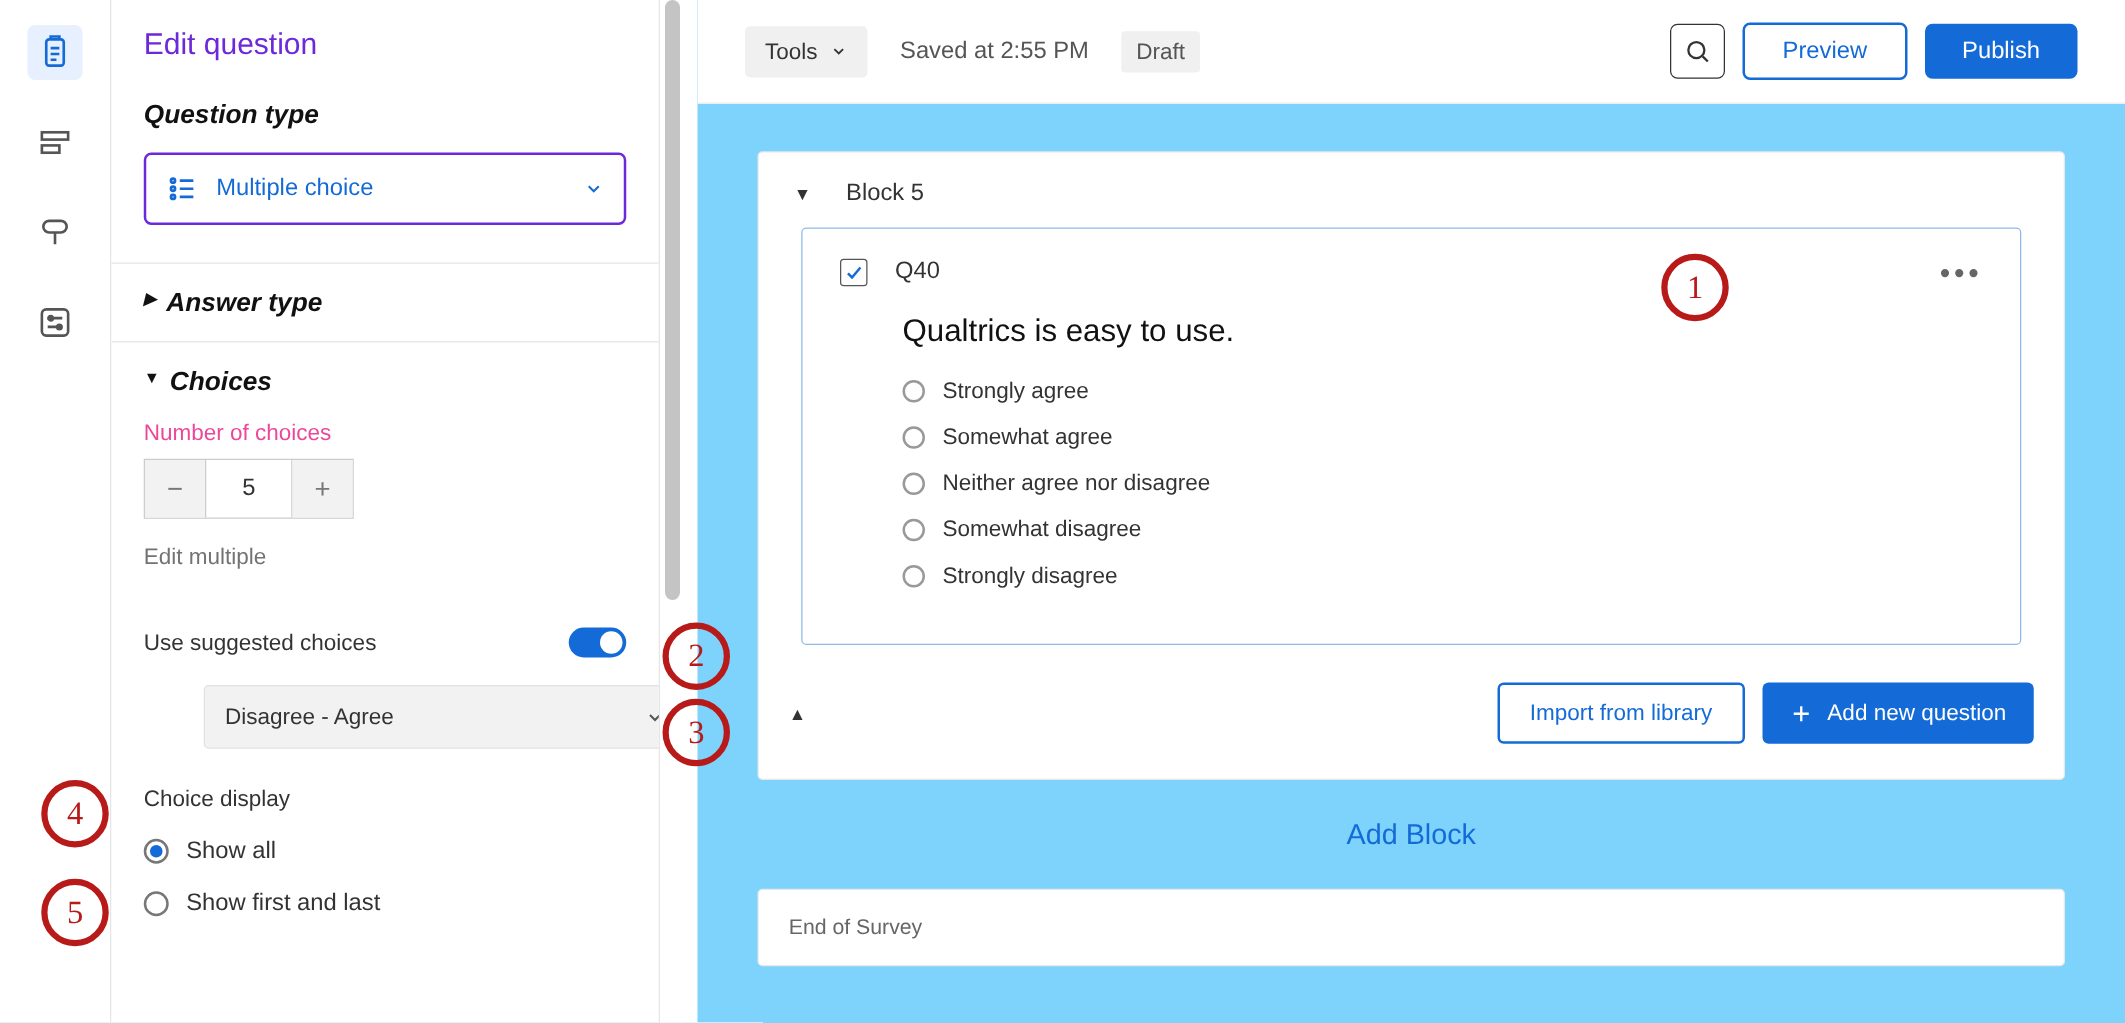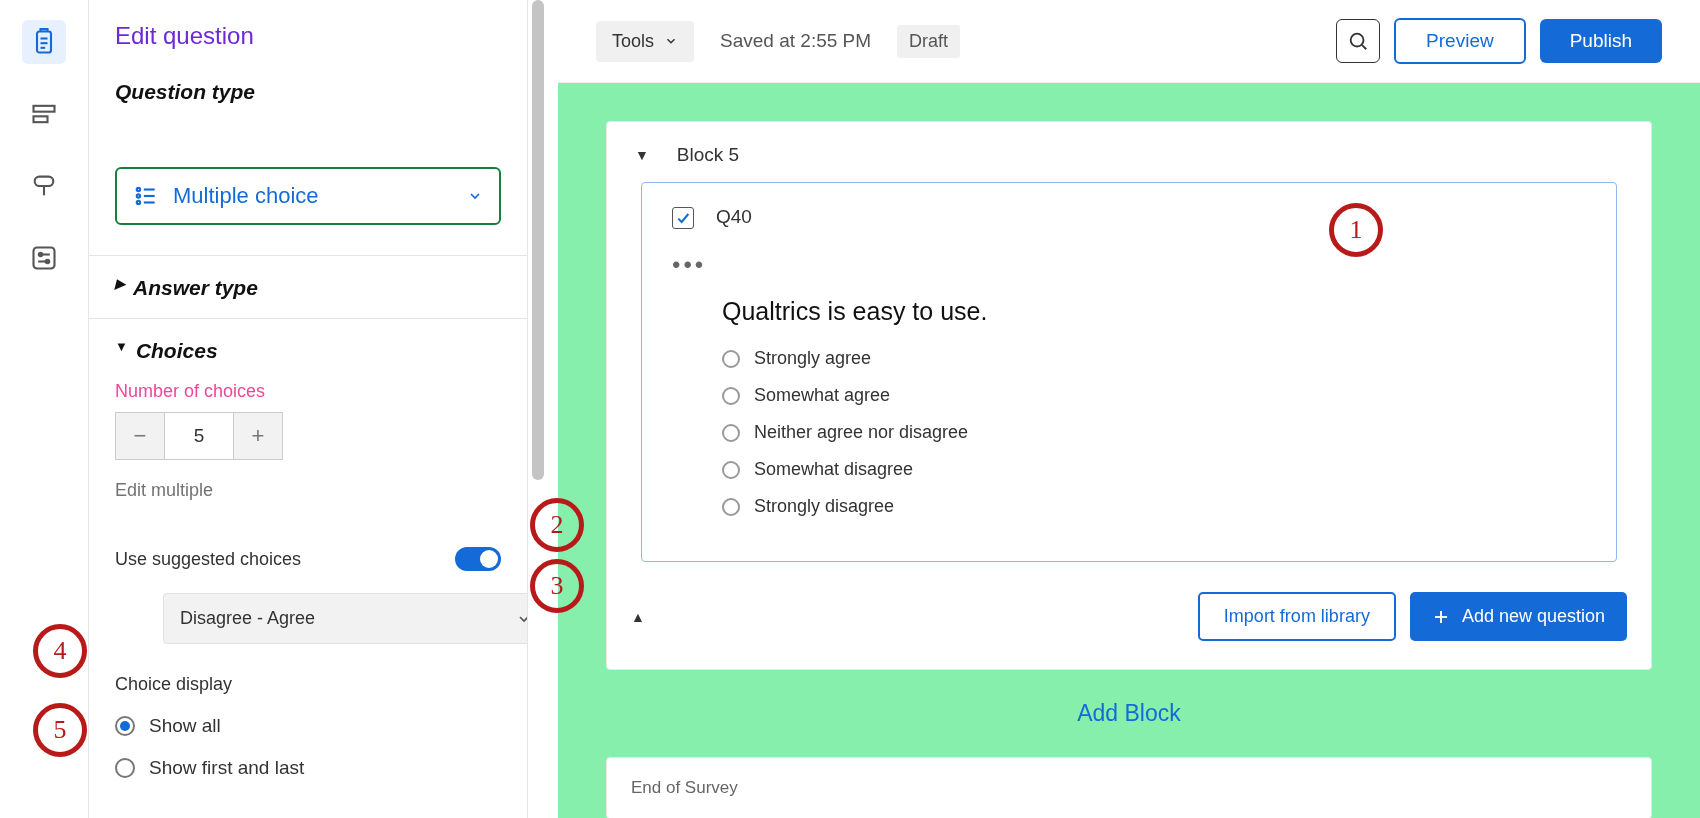--- a/index.html
+++ b/index.html
@@ -10,21 +10,21 @@
   .icon-rail { width: 88px; display: flex; flex-direction: column; align-items: center; gap: 28px; padding-top: 20px; }
   .rail-item { width: 44px; height: 44px; display:flex; align-items:center; justify-content:center; border-radius: 6px; }
   .rail-item.active { background: #e6f0ff; }
   .rail-item svg { width: 28px; height: 28px; }
 
   
   .sidebar { width: 440px; border-left: 1px solid #e5e5e5; border-right: 1px solid #e5e5e5; padding: 22px 26px 10px; overflow:hidden; display:flex; flex-direction:column; }
   .sidebar h1 { font-size: 24px; font-weight: normal; margin-bottom: 30px; color: #6d28d9; }
   .section-title { font-size: 21px; font-weight: 700; color:#111; margin-bottom: 18px; display:flex; align-items:flex-start; gap:8px;font-style:italic; }
   .section-title .tri { font-size: 13px; }
-  .qtype-select { width: 100%; border: 2px solid #15803d; border-radius: 6px; padding: 14px 16px; display:flex; align-items:center; justify-content:space-between; color:#146bd8; font-size: 22px; margin-bottom: 30px; cursor:pointer;margin-top:45px;}
+  .qtype-select { width: 100%; border: 2px solid #6d28d9; border-radius: 6px; padding: 14px 16px; display:flex; align-items:center; justify-content:space-between; color:#146bd8; font-size: 19px; margin-bottom: 30px; cursor:pointer;}
   .qtype-left { display:flex; align-items:center; gap:14px; }
   .qtype-left svg { width: 26px; height: 26px; }
   .section-divider { border-top:1px solid #e5e5e5; margin: 0 -26px 20px; }
   .subsection { margin-bottom: 26px; }
   .sub-label { font-size: 18px; color:#ec4899; margin-bottom:10px; }
   .stepper { display:flex; width: 168px; height:48px; border:1px solid #ccc; }
   .stepper button { width:48px; border:none; background:#f2f2f2; font-size:22px; color:#777; cursor:pointer;}
   .stepper .count { flex:1; display:flex; align-items:center; justify-content:center; font-size:19px; border-left:1px solid #ccc; border-right:1px solid #ccc;}
   .edit-multiple { color:#737373; font-size:18px; margin-top:20px; display:inline-block; text-decoration:none; }
   .toggle-row { display:flex; align-items:center; justify-content:space-between; margin-top:46px; }
@@ -36,21 +36,21 @@
   .fake-checkbox { width:20px; height:20px; border:2px solid #777; border-radius:3px; }
   .fake-radio { width:20px; height:20px; border:2px solid #777; border-radius:50%; display:flex; align-items:center; justify-content:center;}
   .fake-radio.selected::after { content:""; width:10px; height:10px; background:#146bd8; border-radius:50%; }
   .choice-display-label { font-size:18px; color:#333; margin-top:30px; }
 
   
   .scroll-gutter { width: 20px; position:relative; background:#fff; }
   .scroll-thumb { position:absolute; top:0; left:4px; width:12px; height:480px; background:#c4c4c4; border-radius:6px; }
 
   
-  .main { flex:1; background:#86efac; display:flex; flex-direction:column; overflow:auto;}
+  .main { flex:1; background:#7dd3fc; display:flex; flex-direction:column; overflow:auto;}
   .topbar { background:#fff; border-bottom:1px solid #eee; padding:18px 38px; display:flex; align-items:center; justify-content:space-between; }
   .tb-left { display:flex; align-items:center; gap:26px; }
   .tools-btn { background:#f0f0f0; border-radius:4px; padding:10px 16px; display:flex; align-items:center; gap:10px; font-size:18px; cursor:pointer;}
   .saved-text { color:#555; font-size:19px; }
   .draft-chip { background:#f0f0f0; border-radius:3px; padding:6px 12px; font-size:18px; color:#555; }
   .tb-right { display:flex; align-items:center; gap:14px; }
   .search-btn { width:44px; height:44px; border:1px solid #333; border-radius:6px; display:flex; align-items:center; justify-content:center; cursor:pointer;}
   .preview-btn { border:2px solid #146bd8; color:#146bd8; background:#fff; padding:10px 30px; border-radius:6px; font-size:19px; cursor:pointer;}
   .publish-btn { background:#146bd8; color:#fff; padding:11px 30px; border-radius:6px; font-size:19px; border:none; cursor:pointer;}
 
@@ -215,21 +215,21 @@
     </div>
   </div>
 
   <div class="canvas">
     <div class="block">
       <div class="block-header">
         <span class="tri">▼</span>
         <span class="block-title">Block 5</span>
       </div>
       <div class="question-card">
-        <div class="q-top" style="justify-content:space-between;flex-direction:column;">
+        <div class="q-top" style="justify-content:space-between;">
           <div style="display:flex;align-items:center;gap:22px;">
             <div class="q-checkbox">
               <svg viewBox="0 0 24 24" fill="none">
                     <polyline points="5 13 10 18 20 6"></polyline>
                   </svg>
             </div>
             <span class="q-id">Q40</span>
           </div>
           <span class="q-dots">•••</span>
         </div>

